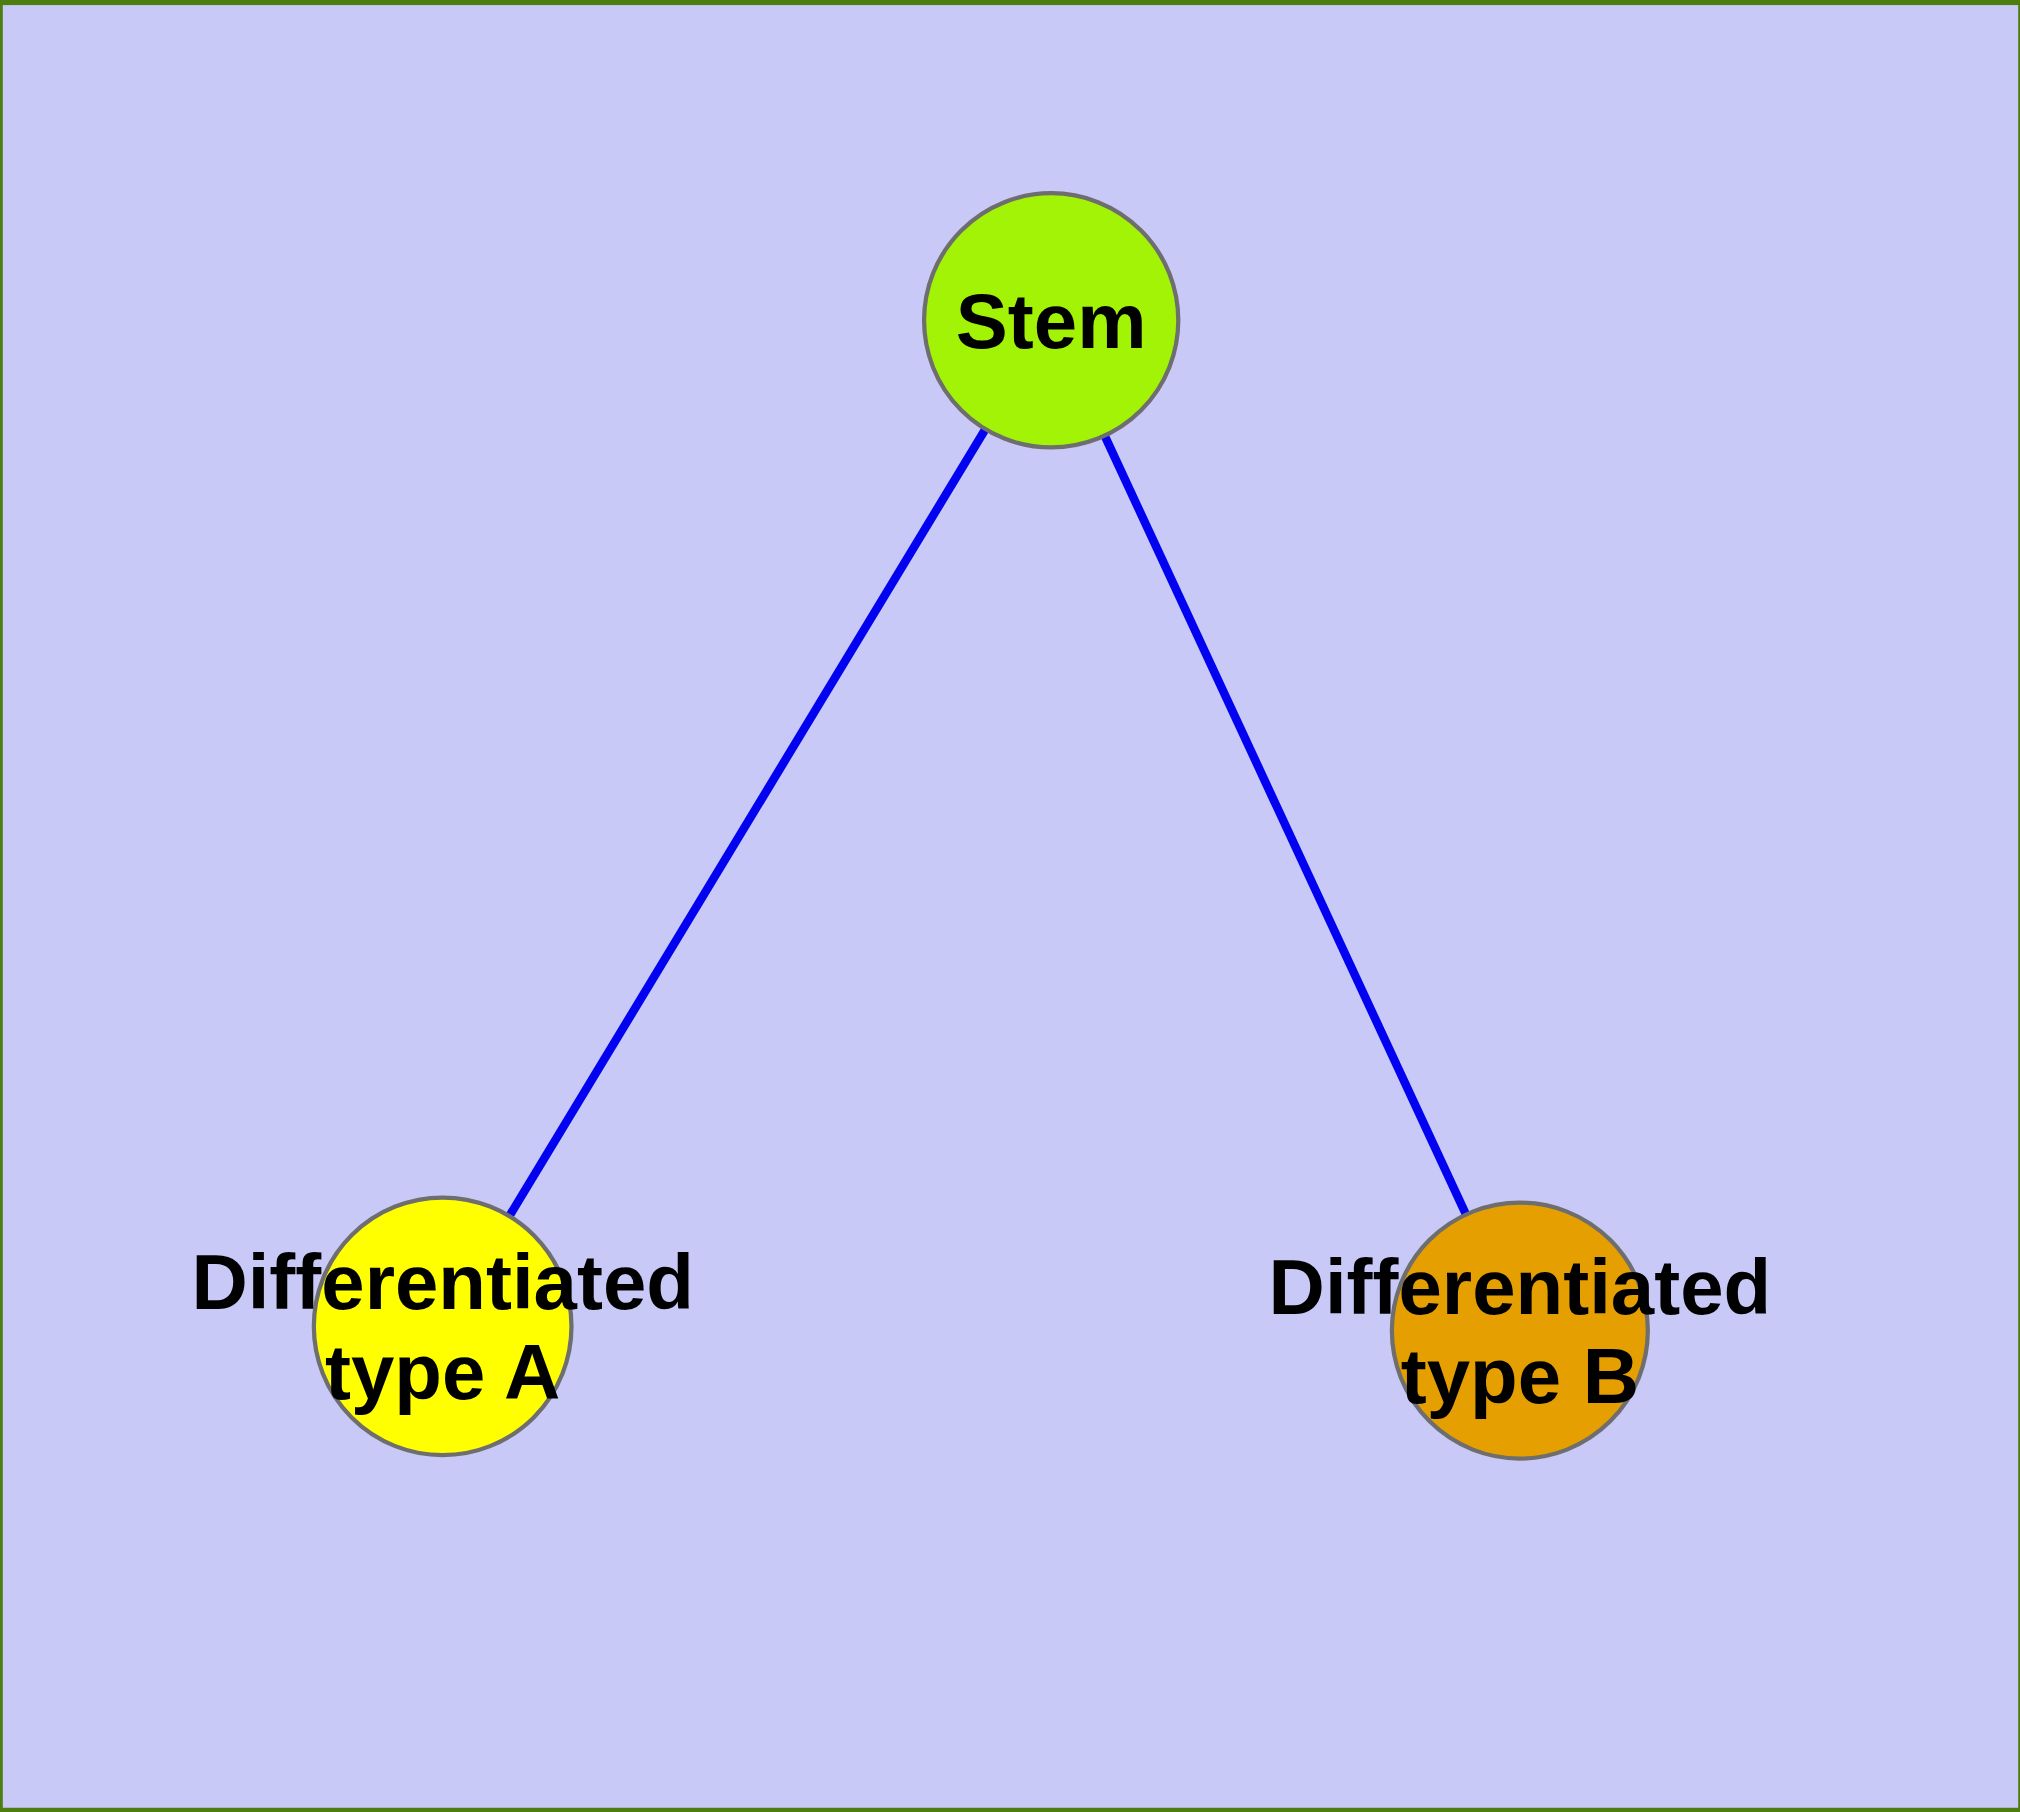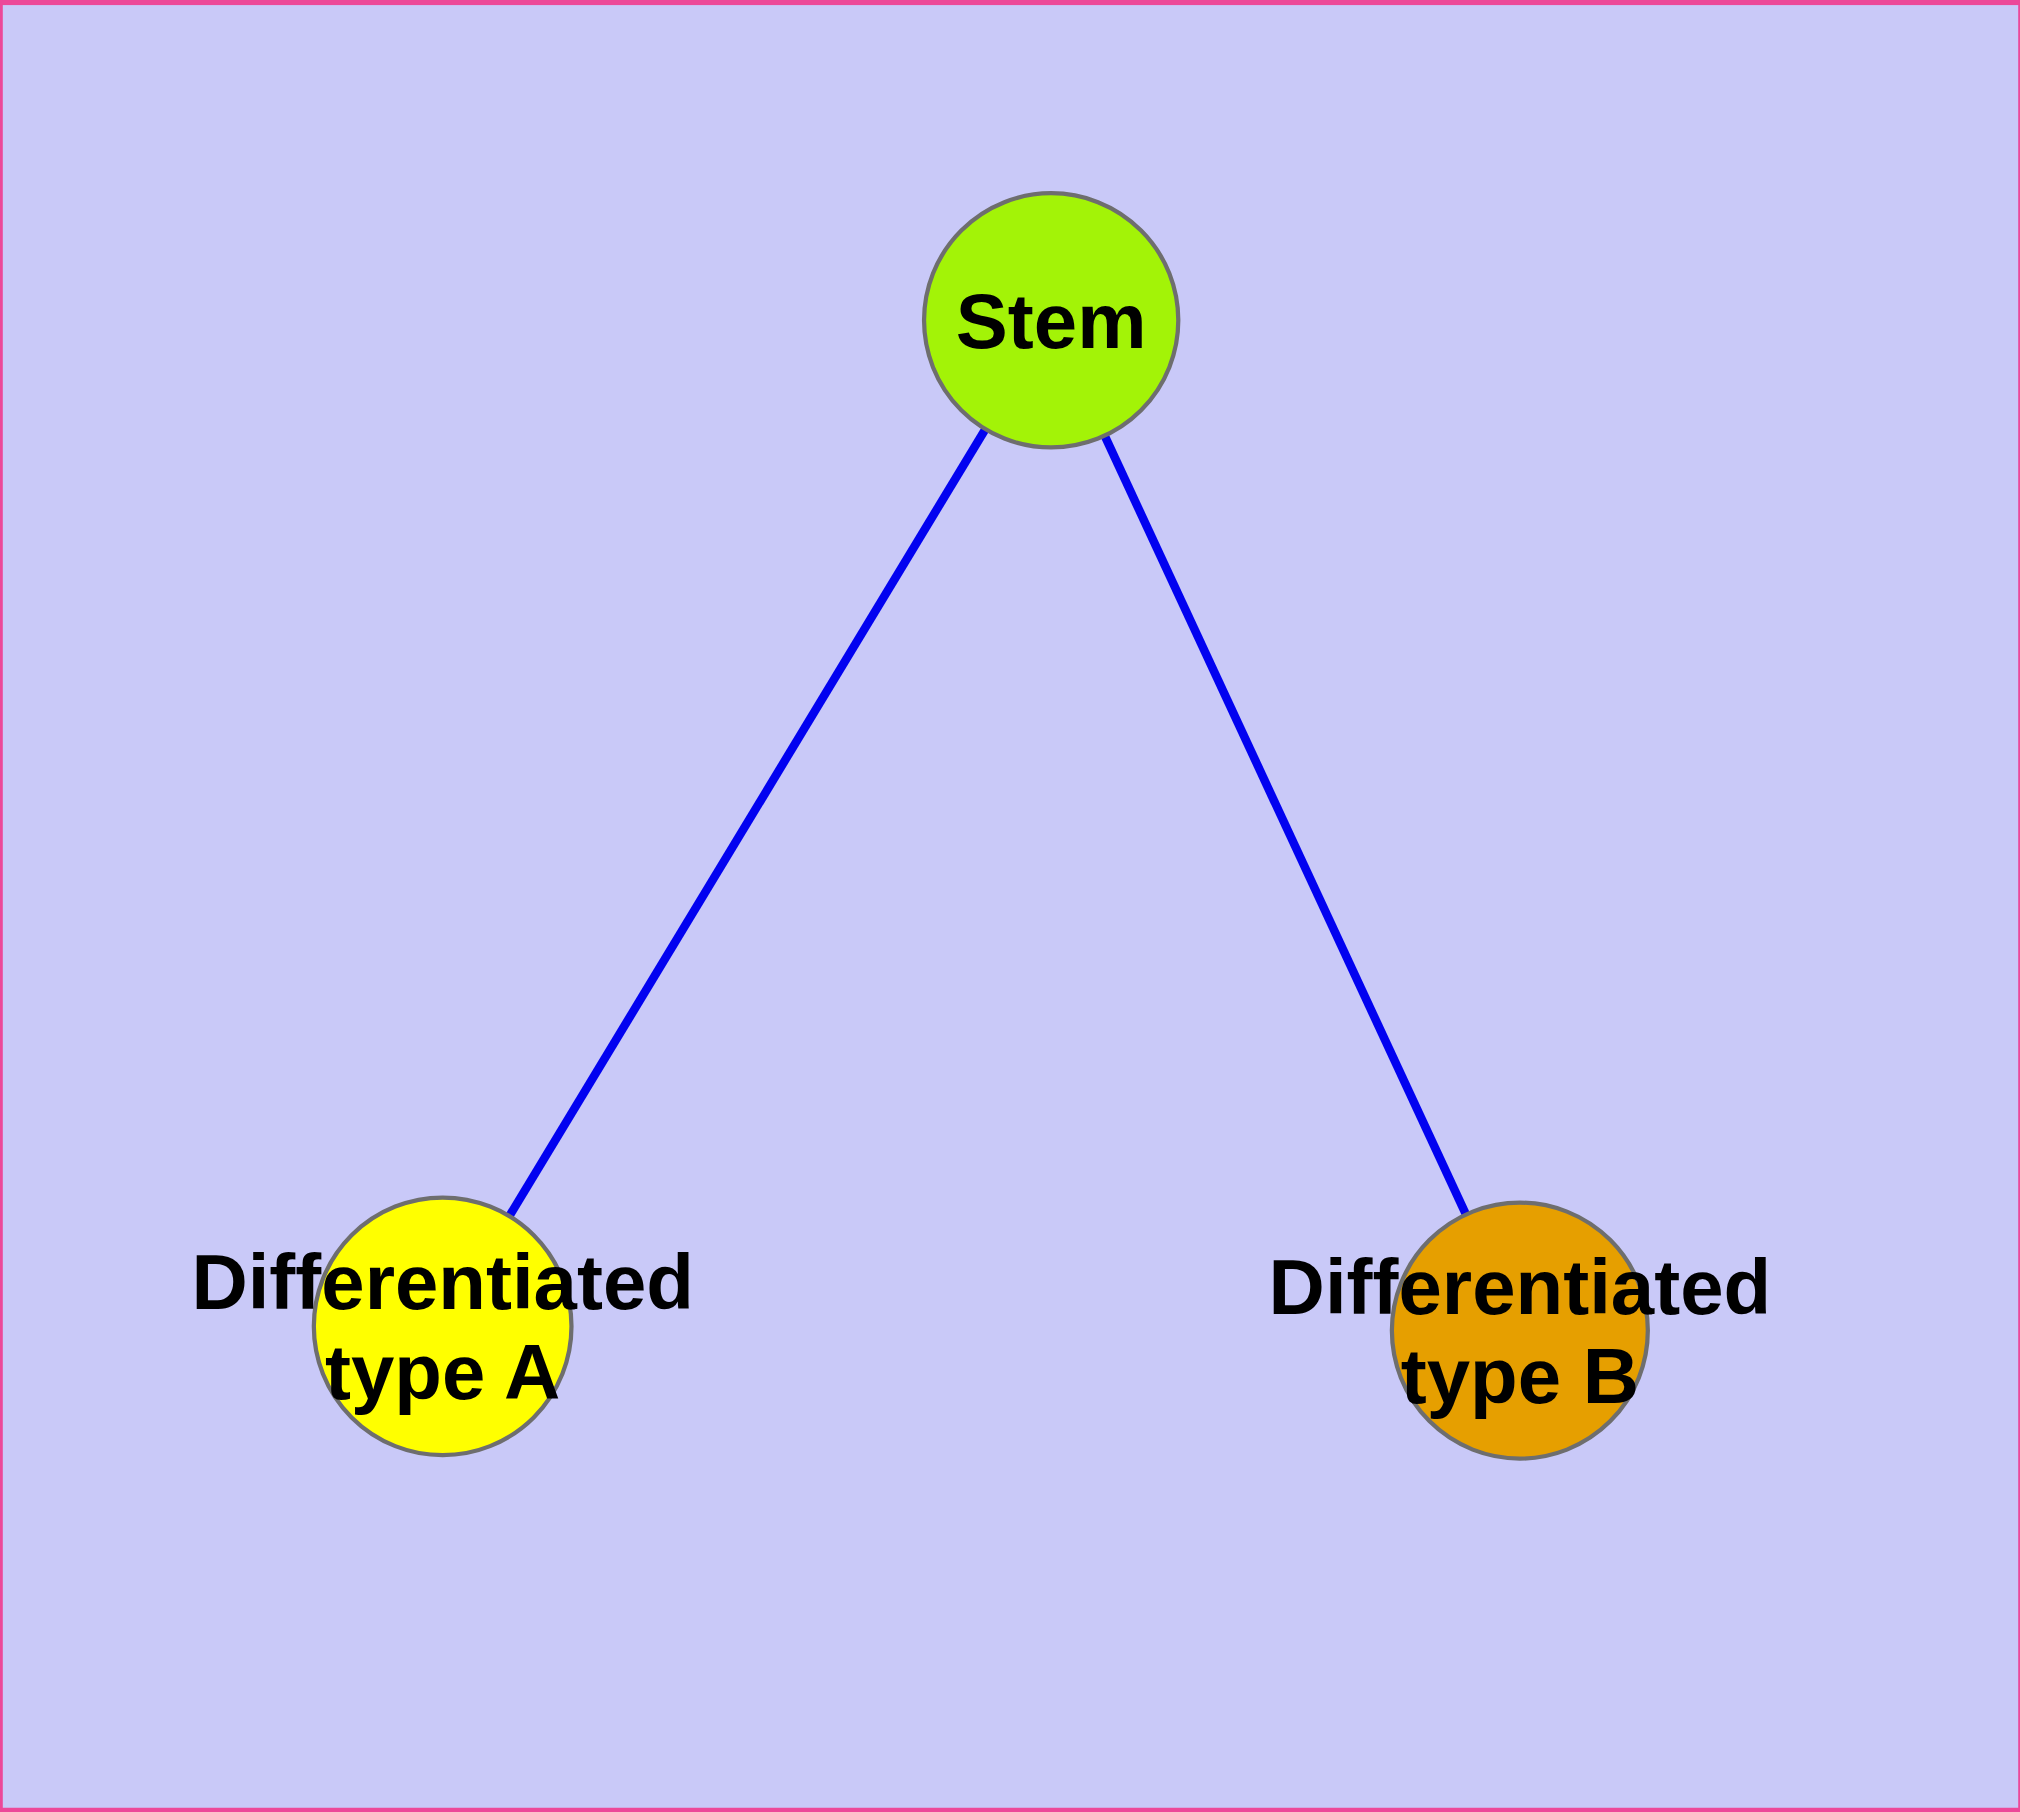--- a/index.html
+++ b/index.html
@@ -4,21 +4,21 @@
 <style>
   html, body {
     margin: 0;
     padding: 0;
     background: #ffffff;
   }
   .canvas {
     position: relative;
     width: 2021px;
     height: 1812px;
-    background: #ec4899;
+    background: #4d7c0f;
   }
   svg {
     display: block;
     width: 2021px;
     height: 1812px;
   }
   .edge {
     stroke-width: 10px;
     fill: none;
     stroke-linecap: butt;

